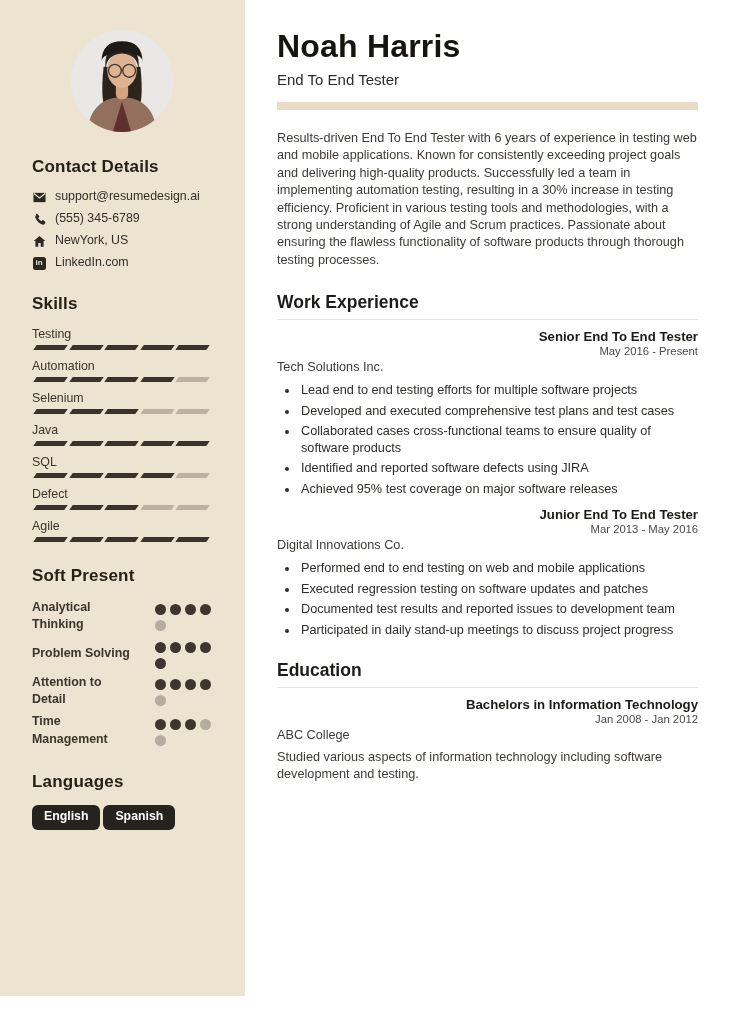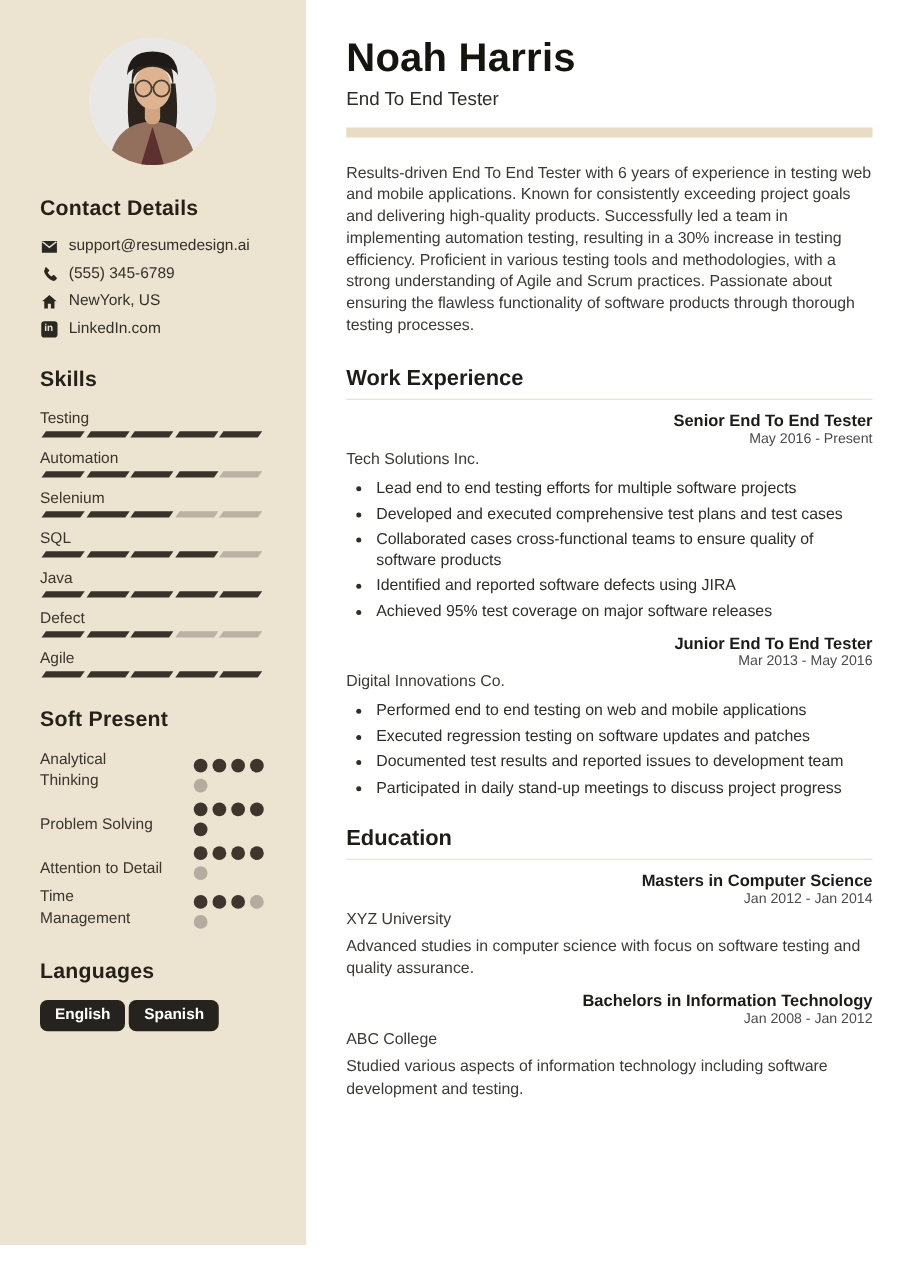--- a/index.html
+++ b/index.html
@@ -42,22 +42,23 @@
   }
 
   .skill-item { margin-bottom:9px; }
   .skill-name { font-size:12.4px; color:#3a362e; margin-bottom:4px; }
   .skill-bar { display:flex; gap:5px; height:5px; padding:0 3px; }
   .skill-bar .seg { flex:1; height:5px; transform:skewX(-35deg); }
   .skill-bar .seg.filled { background:#3A332B; }
   .skill-bar .seg.empty  { background:#B9B2A5; }
 
   .soft-item {
-    display:flex; justify-content:space-between; align-items:flex-end;
+    display:flex; justify-content:space-between; align-items:center;
     margin-bottom:5px;
+    font-weight:bold;
   }
   .soft-name { font-size:12.4px; color:#3a362e; line-height:1.4; width:102px; }
   .soft-dots {
     width:56px; display:flex; flex-wrap:wrap; gap:5px 4px;
     padding-top:3px;
   }
   .soft-dots .dot { width:11px; height:11px; border-radius:50%; }
   .soft-dots .dot.filled { background:#3E362D; }
   .soft-dots .dot.empty  { background:#B3AC9F; }
 
@@ -189,37 +190,37 @@
       <div class="skill-name">Selenium</div>
       <div class="skill-bar">
           <span class="seg filled"></span>
           <span class="seg filled"></span>
           <span class="seg filled"></span>
           <span class="seg empty"></span>
           <span class="seg empty"></span>
         </div>
     </div>
     <div class="skill-item">
+      <div class="skill-name">Java</div>
+      <div class="skill-bar">
+          <span class="seg filled"></span>
+          <span class="seg filled"></span>
+          <span class="seg filled"></span>
+          <span class="seg filled"></span>
+          <span class="seg filled"></span>
+        </div>
+    </div>
+    <div class="skill-item">
       <div class="skill-name">SQL</div>
       <div class="skill-bar">
           <span class="seg filled"></span>
           <span class="seg filled"></span>
           <span class="seg filled"></span>
           <span class="seg filled"></span>
           <span class="seg empty"></span>
-        </div>
-    </div>
-    <div class="skill-item">
-      <div class="skill-name">Java</div>
-      <div class="skill-bar">
-          <span class="seg filled"></span>
-          <span class="seg filled"></span>
-          <span class="seg filled"></span>
-          <span class="seg filled"></span>
-          <span class="seg filled"></span>
         </div>
     </div>
     <div class="skill-item">
       <div class="skill-name">Defect</div>
       <div class="skill-bar">
           <span class="seg filled"></span>
           <span class="seg filled"></span>
           <span class="seg filled"></span>
           <span class="seg empty"></span>
           <span class="seg empty"></span>
@@ -326,28 +327,20 @@
     <ul class="bullets">
       <li>Performed end to end testing on web and mobile applications</li>
       <li>Executed regression testing on software updates and patches</li>
       <li>Documented test results and reported issues to development team</li>
       <li>Participated in daily stand-up meetings to discuss project progress</li>
     </ul>
   </div>
 
   <h2 class="section-title">Education</h2>
 
-  <div class="entry">
-    <div class="entry-head">
-      <span class="entry-title">Masters in Computer Science</span>
-      <span class="entry-date">Jan 2012 - Jan 2014</span>
-    </div>
-    <div class="entry-sub">XYZ University</div>
-    <p class="edu-desc">Advanced studies in computer science with focus on software testing and quality assurance.</p>
-  </div>
 
   <div class="entry">
     <div class="entry-head">
       <span class="entry-title">Bachelors in Information Technology</span>
       <span class="entry-date">Jan 2008 - Jan 2012</span>
     </div>
     <div class="entry-sub">ABC College</div>
     <p class="edu-desc">Studied various aspects of information technology including software development and testing.</p>
   </div>
 

